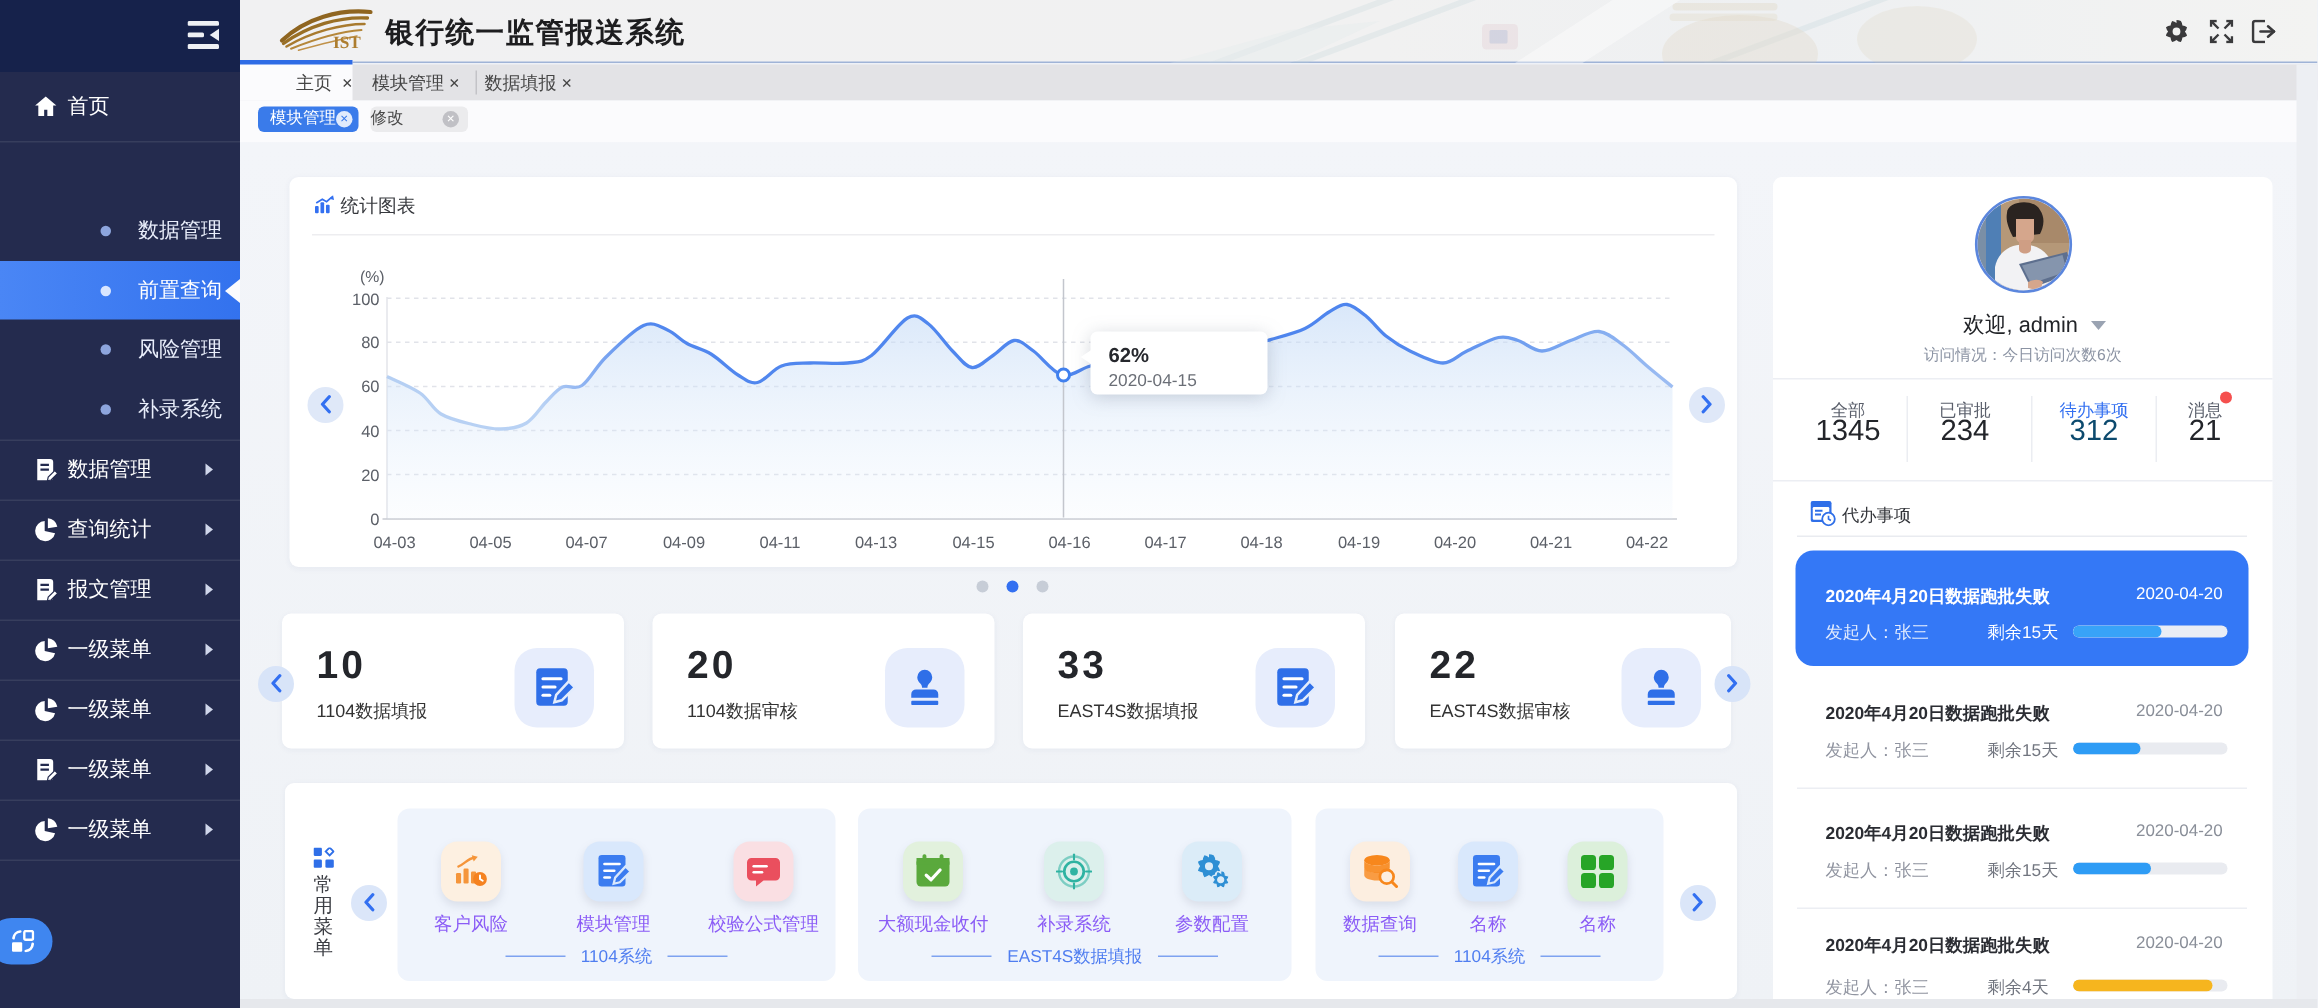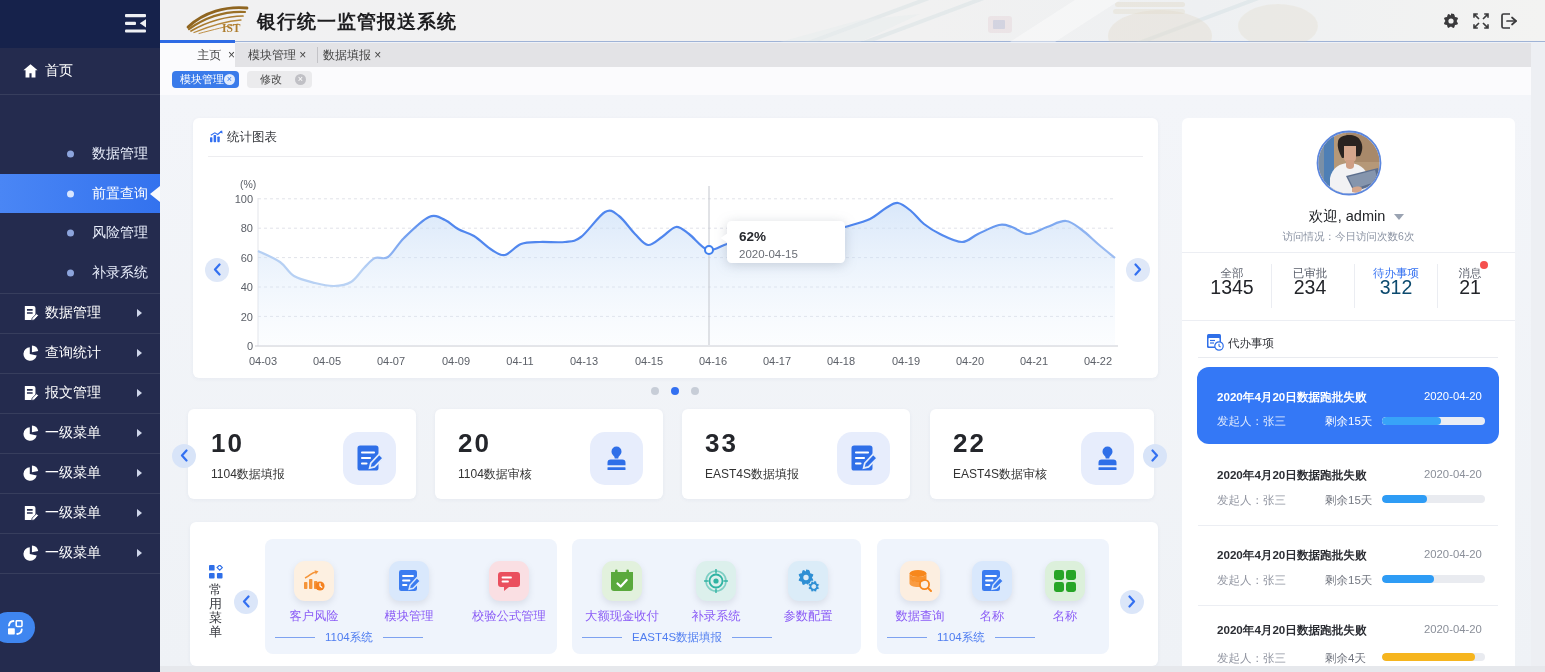--- a/index.html
+++ b/index.html
@@ -34,21 +34,21 @@
 .navc svg{margin-top:5px}
 
 .stat .num{position:absolute;left:23px;top:19px;font-size:26px;font-weight:bold;color:#24262b;letter-spacing:2px}
 .stat .lbl{position:absolute;left:23px;top:57px;font-size:12px;color:#333}
 .stat .ibox{position:absolute;right:20px;top:23px;width:53px;height:53px;border-radius:15px;background:#e7edfc}
 
 .grp{position:absolute;top:539px;height:115px;background:#eff4fc;border-radius:8px}
 .gitem{position:absolute;top:22px;text-align:center}
 .gitem .gi{width:40px;height:40px;border-radius:11px;margin:0 auto;box-shadow:0 3px 6px rgba(120,130,150,0.18)}
 .gitem .gl{margin-top:7px;font-size:12.3px;color:#8b5cf6;white-space:nowrap}
-.gfoot{position:absolute;bottom:9px;width:100%;font-size:11.5px;color:#4f7df0}
+.gfoot{position:absolute;bottom:9px;width:100%;text-align:center;font-size:11.5px;color:#4f7df0}
 .gfoot .ln{display:inline-block;width:40px;height:1px;background:#7ea2f0;vertical-align:middle;margin:0 10px}
 
 #rpanel{position:absolute;left:1182px;top:118px;width:333px;height:560px;background:#fff;border-radius:6px}
 .rp-div{position:absolute;left:0;width:333px;height:1px;background:#eceef3}
 .stt{position:absolute;top:266px;font-size:11.5px;color:#5a5f6b;width:80px;text-align:center}
 .stn{position:absolute;top:276px;font-size:19.5px;font-weight:normal;color:#23252a;width:80px;text-align:center}
 .pbar{position:absolute;left:200px;width:103px;height:8px;border-radius:4px;background:#e9ebf0;overflow:hidden}
 .pbar i{display:block;height:8px;border-radius:4px;background:#2e9cf5}
 #botstrip{position:absolute;left:160px;top:666px;width:1385px;height:6px;background:#e6e8ec;z-index:60}
 </style></head>
@@ -212,21 +212,21 @@
       </g>
     </svg>
 
 <div id="tabbar"></div>
 <div class="tab" id="tab1" style="text-align:right">主页&nbsp; ×</div>
 <div class="tab" style="left:248px">模块管理 ×</div>
 <div class="abs" style="left:317px;top:47px;width:1px;height:16px;background:#c3c3c7"></div>
 <div class="tab" style="left:323px">数据填报 ×</div>
 <div id="chiprow"></div>
 <div class="chip" style="left:172px;width:67px;background:#3a7bea;color:#fff;text-align:left;padding-left:8px;font-size:11px">模块管理<span style="position:absolute;right:4px;top:3px;width:11px;height:11px;border-radius:50%;background:rgba(255,255,255,.85);color:#3a7bea;font-size:9px;line-height:11px;text-align:center">×</span></div>
-<div class="chip" style="left:247px;width:65px;background:#ebebed;color:#4a4a4a;text-align:left;padding-left:13px">修改<span style="position:absolute;right:6px;top:2.5px;width:11px;height:11px;border-radius:50%;background:#c0c0c5;color:#fff;font-size:9px;line-height:11px;text-align:center">×</span></div>
+<div class="chip" style="left:247px;width:65px;background:#ebebed;color:#4a4a4a;text-align:left;">修改<span style="position:absolute;right:6px;top:2.5px;width:11px;height:11px;border-radius:50%;background:#c0c0c5;color:#fff;font-size:9px;line-height:11px;text-align:center">×</span></div>
 
 <div id="content"></div>
 <div id="botstrip"></div>
 <div class="abs" style="left:1531px;top:43px;width:14px;height:629px;background:#edeff3;z-index:55"></div>
 
 <div class="card" id="chartcard" style="left:193px;top:118px;width:965px;height:260px"></div>
 <svg class="abs" style="left:210px;top:130px" width="13" height="13" viewBox="0 0 16 16">
       <g fill="#3370f1">
         <rect x="0" y="9" width="3" height="6" rx="0.8"></rect>
         <rect x="4.5" y="6" width="3" height="9" rx="0.8"></rect>

